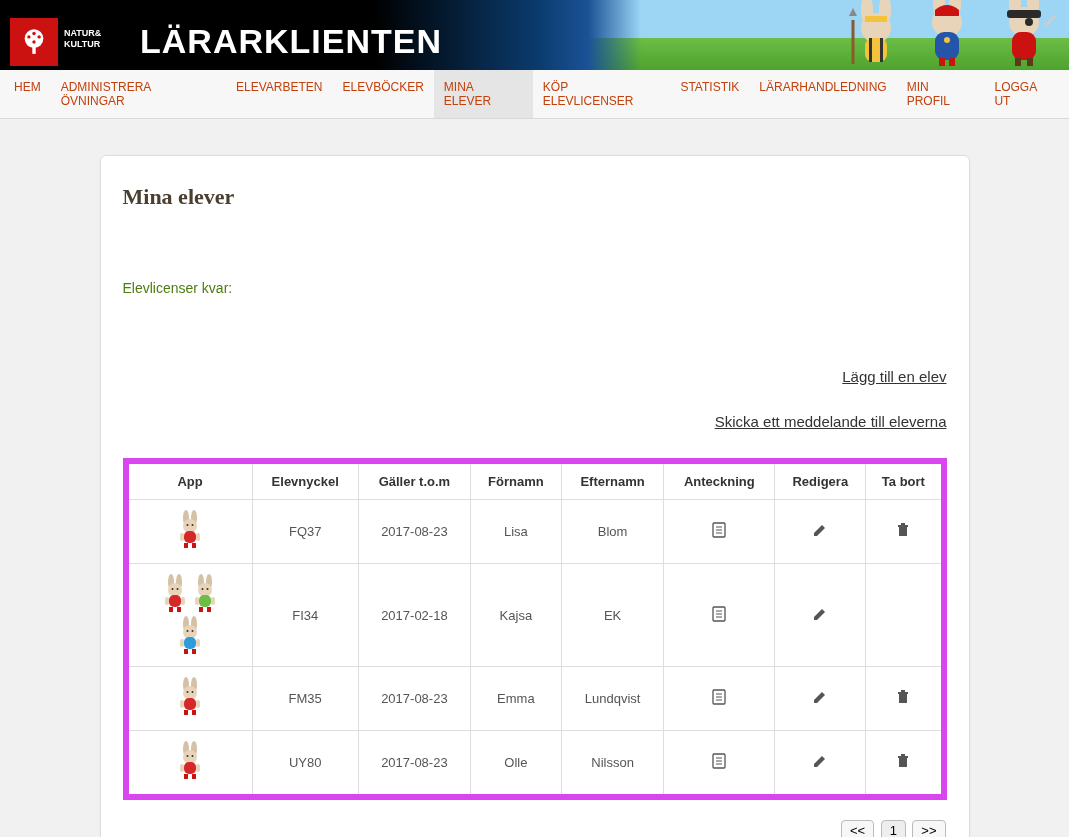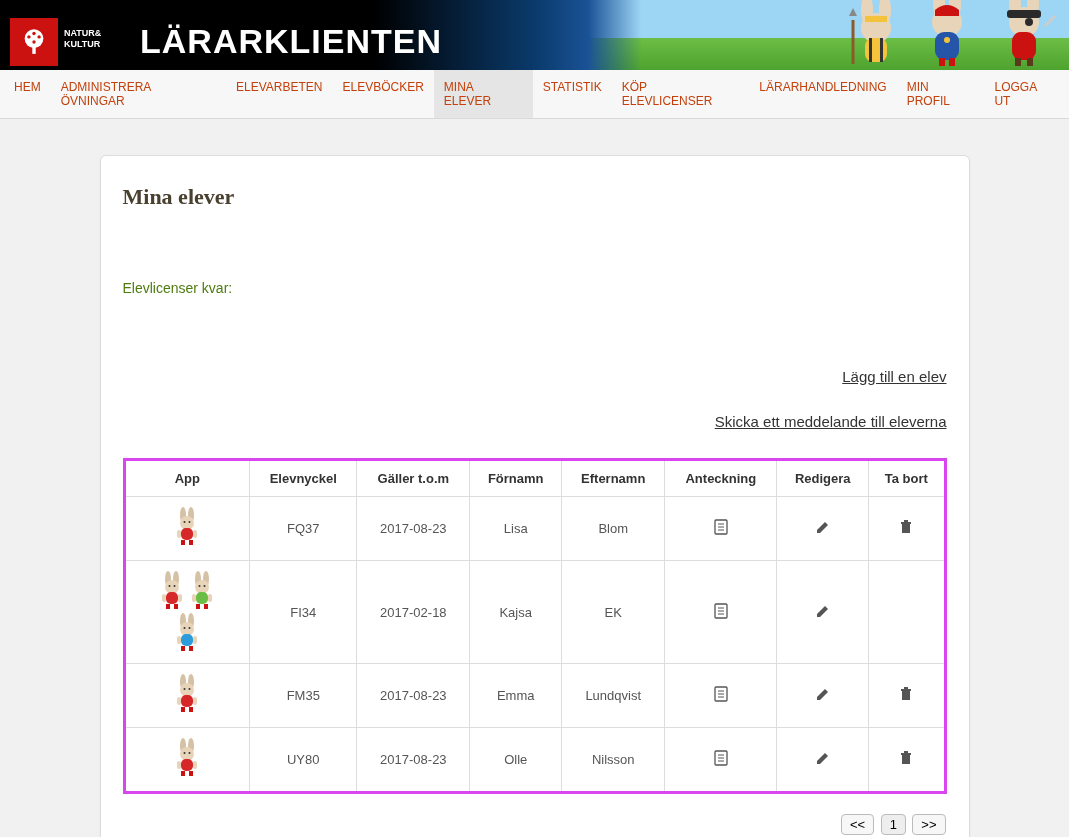--- a/index.html
+++ b/index.html
@@ -87,21 +87,21 @@
     color:#333; font-size:15px;
     text-decoration:underline;
     margin-bottom: 28px;
     cursor:pointer;
   }
 
   
   table.students {
     width:100%; border-collapse:collapse;
     font-size:13px;
-    border:3px solid #d946ef;
+    border:6px solid #d946ef;
   }
   table.students th, table.students td {
     border:1px solid #ddd;
     padding:10px 6px;
     text-align:center;
     color:#555;
   }
   table.students th {
     font-weight:bold; color:#333;
   }
@@ -184,22 +184,22 @@
   </div>
 </div>
 
 <nav class="nav">
   <ul id="nav-list">
       <li>HEM</li>
       <li>ADMINISTRERA ÖVNINGAR</li>
       <li>ELEVARBETEN</li>
       <li>ELEVBÖCKER</li>
       <li class="active">MINA ELEVER</li>
+      <li>KÖP ELEVLICENSER</li>
       <li>STATISTIK</li>
-      <li>KÖP ELEVLICENSER</li>
       <li>LÄRARHANDLEDNING</li>
       <li>MIN PROFIL</li>
       <li>LOGGA UT</li>
     </ul>
 </nav>
 
 <div class="page">
   <div class="card">
     <h1 class="page-title">Mina elever</h1>
 

